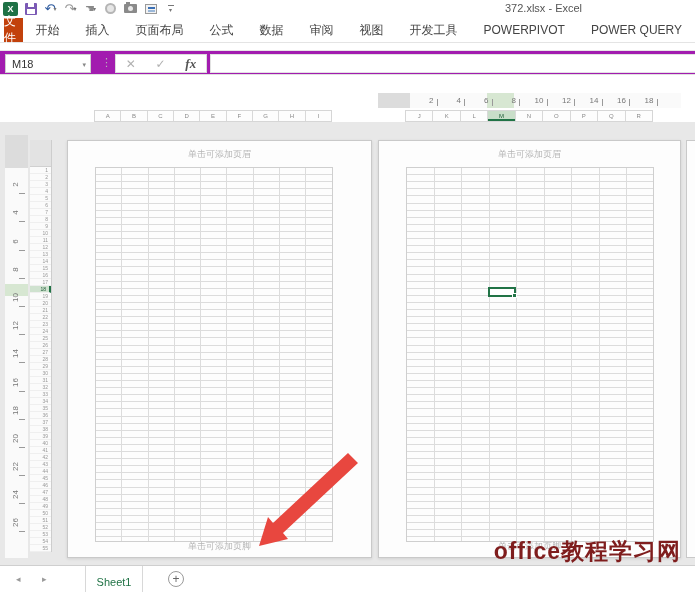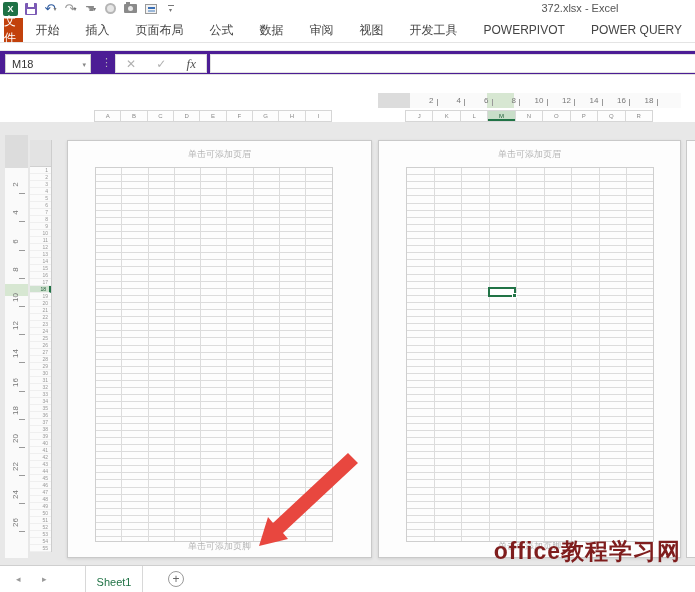--- a/index.html
+++ b/index.html
@@ -21,36 +21,36 @@
   .circle-g { width:11px; height:11px; border-radius:50%; border:2px solid #b5b5b5; background:#e6e6e6; }
   .camera { width:13px; height:9px; background:#8a8a8a; border-radius:1px; position:relative; }
   .camera::before { content:""; position:absolute; left:4px; top:2px; width:5px; height:5px; border-radius:50%; background:#e9e9e9; }
   .camera::after { content:""; position:absolute; left:2px; top:-2px; width:4px; height:2px; background:#8a8a8a; }
   .winswap { width:12px; height:10px; border:1px solid #9a9a9a; background:#f2f2f2; position:relative; }
   .winswap::before { content:""; position:absolute; left:2px; top:2px; width:7px; height:2px; background:#3a6fb5; }
   .winswap::after { content:""; position:absolute; left:2px; bottom:1px; width:7px; height:2px; background:#9ab7d8; }
   .qat-custom { display:flex; flex-direction:column; align-items:center; line-height:4px; color:#777; }
   .qat-custom .bar { width:6px; height:1px; background:#777; margin-bottom:2px; }
   .qat-custom .chev { font-size:6px; }
-  .win-title { position:absolute; left:505px; top:2px; width:150px; text-align:center; font-size:11px; color:#555; }
+  .win-title { position:absolute; left:505px; top:2px; width:150px; font-size:11px; color:#555; }
 
   
   .ribbon { position:absolute; left:0; top:18px; width:695px; height:25px; background:#fff; border-bottom:1px solid #e4e4e4; display:flex; align-items:stretch; }
   .file-tab { background:#c2410c; color:#fff; font-size:12px; width:52px; margin-left:4px; display:flex; align-items:center; justify-content:center; cursor:pointer; }
   .rtab { font-size:12px; color:#444; display:flex; align-items:center; padding:0 13px; cursor:pointer; white-space:nowrap; }
 
   
-  .fbar { position:absolute; left:0; top:50px; width:695px; height:25px; background:#4c1d95; border-top:1px solid #e6e6e6; border-bottom:1px solid #e0e0e0; }
+  .fbar { position:absolute; left:0; top:50px; width:695px; height:25px; background:#a21caf; border-top:1px solid #e6e6e6; border-bottom:1px solid #e0e0e0; }
   .namebox { position:absolute; left:5px; top:3px; width:86px; height:19px; border:1px solid #cfcfcf; background:#fff; font-size:11px; color:#333; display:flex; align-items:center; padding-left:6px; }
   .namebox .nb-dd { position:absolute; right:4px; top:6px; font-size:7px; color:#888; }
   .fdots { position:absolute; left:101px; top:5px; color:#b5b5b5; font-size:11px; letter-spacing:0; }
   .fbtns { position:absolute; left:115px; top:3px; width:92px; height:19px; border:1px solid #dcdcdc; background:#fff; display:flex; align-items:center; justify-content:space-around; }
   .fbtn-x { color:#b0b0b0; font-size:12px; }
   .fbtn-c { color:#b0b0b0; font-size:12px; }
-  .fbtn-fx { color:#555; font-size:13px; font-family:"Liberation Serif",serif; font-style:italic; }
+  .fbtn-fx { color:#555; font-size:13px; font-family:"Liberation Serif",serif; font-style:italic;font-weight:bold; }
   .finput { position:absolute; left:210px; top:3px; right:0; height:19px; border:1px solid #e2e2e2; border-right:none; background:#fff; font-size:11px; padding-left:5px; color:#333; }
 
   
   .work { position:absolute; left:0; top:76px; width:695px; height:489px; background:#fff; }
   .canvas-gray { position:absolute; left:0; top:46px; width:695px; height:443px; background:#e8e8e8; }
 
   
   .hruler { position:absolute; left:378px; top:17px; width:303px; height:15px; background:#fafafa; display:flex; }
   .hruler .marginbox { width:32px; height:100%; background:#dcdcdc; }
   .hr-cell { width:27.5px; height:100%; position:relative; font-size:8px; color:#777; text-align:right; padding-right:4px; line-height:15px; }

